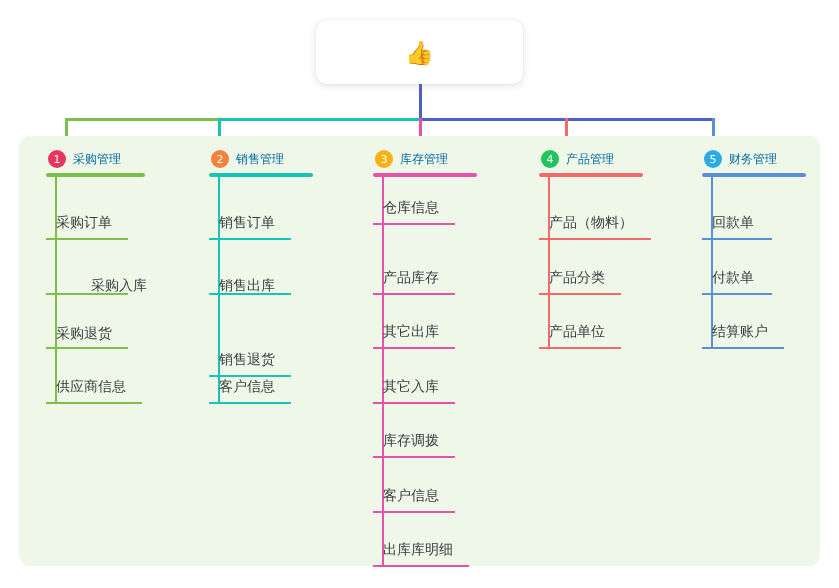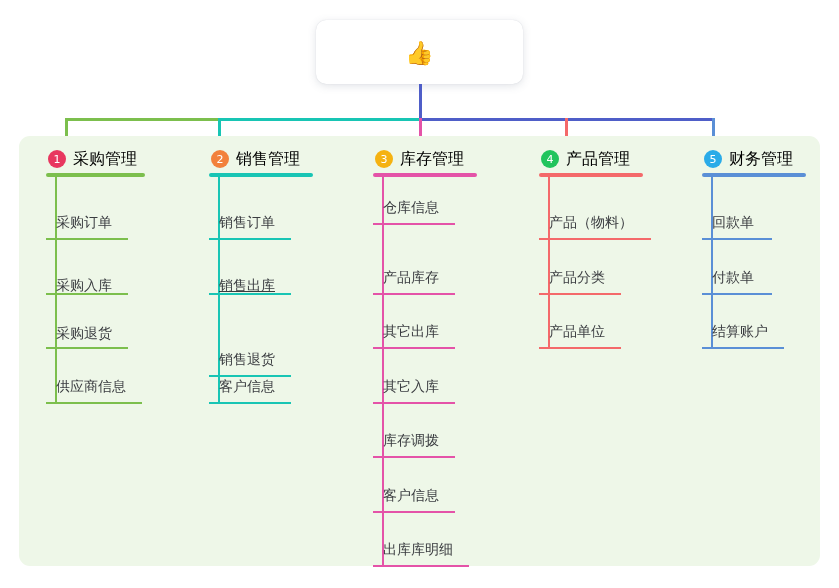--- a/index.html
+++ b/index.html
@@ -54,21 +54,21 @@
   }
   .badge{
     width:18px;height:18px;border-radius:50%;
     color:#fff;font-size:11px;
     display:flex;align-items:center;justify-content:center;
     flex:0 0 auto;
     font-family:"DejaVu Sans",sans-serif;
     line-height:1;
   }
   .col-title{
-    font-size:16px;color:#000000;white-space:nowrap;
+    font-size:12px;color:#0369a1;white-space:nowrap;
   }
   .head-rule{
     position:absolute;
     height:4px;border-radius:2px;
     left:0;
   }
   .spine{position:absolute;width:2px;}
 
   .leaf{position:absolute;}
   .leaf-text{
@@ -115,21 +115,21 @@
           <span class="badge" style="background: rgb(232, 55, 95);">1</span>
           <span class="col-title">采购管理</span>
         </div>
         <div class="head-rule" style="top: 27px; width: 99px; background: rgb(124, 191, 77);"></div>
         <div class="spine" style="left: 9px; top: 30px; height: 227.5px; background: rgb(124, 191, 77);"></div>
         <div class="leaf" style="left: 0px; top: 68px; height: 26px; width: 96px;">
           <div class="leaf-text" style="top: 0px;">采购订单</div>
           <div class="leaf-rule" style="top: 24px; width: 82px; background: rgb(124, 191, 77);"></div>
         </div>
         <div class="leaf" style="left: 0px; top: 122.5px; height: 26px; width: 96px;">
-          <div class="leaf-text" style="top: 8px;">采购入库</div>
+          <div class="leaf-text" style="top: 8px; padding-left: 35px;">采购入库</div>
           <div class="leaf-rule" style="top: 24px; width: 82px; background: rgb(124, 191, 77);"></div>
         </div>
         <div class="leaf" style="left: 0px; top: 177px; height: 26px; width: 96px;">
           <div class="leaf-text" style="top: 2px;">采购退货</div>
           <div class="leaf-rule" style="top: 24px; width: 82px; background: rgb(124, 191, 77);"></div>
         </div>
         <div class="leaf" style="left: 0px; top: 231.5px; height: 26px; width: 110px;">
           <div class="leaf-text" style="top: 0px;">供应商信息</div>
           <div class="leaf-rule" style="top: 24px; width: 96px; background: rgb(124, 191, 77);"></div>
         </div>
@@ -139,21 +139,21 @@
           <span class="badge" style="background: rgb(242, 129, 60);">2</span>
           <span class="col-title">销售管理</span>
         </div>
         <div class="head-rule" style="top: 27px; width: 104px; background: rgb(24, 197, 180);"></div>
         <div class="spine" style="left: 9px; top: 30px; height: 227.5px; background: rgb(24, 197, 180);"></div>
         <div class="leaf" style="left: 0px; top: 68px; height: 26px; width: 96px;">
           <div class="leaf-text" style="top: 0px;">销售订单</div>
           <div class="leaf-rule" style="top: 24px; width: 82px; background: rgb(24, 197, 180);"></div>
         </div>
         <div class="leaf" style="left: 0px; top: 122.5px; height: 26px; width: 96px;">
-          <div class="leaf-text" style="top: 8px; text-decoration: underline;">销售出库</div>
+          <div class="leaf-text" style="top: 8px;">销售出库</div>
           <div class="leaf-rule" style="top: 24px; width: 82px; background: rgb(24, 197, 180);"></div>
         </div>
         <div class="leaf" style="left: 0px; top: 177px; height: 26px; width: 96px; margin-top: 28px;">
           <div class="leaf-text" style="top: 0px;">销售退货</div>
           <div class="leaf-rule" style="top: 24px; width: 82px; background: rgb(24, 197, 180);"></div>
         </div>
         <div class="leaf" style="left: 0px; top: 231.5px; height: 26px; width: 96px;">
           <div class="leaf-text" style="top: 0px;">客户信息</div>
           <div class="leaf-rule" style="top: 24px; width: 82px; background: rgb(24, 197, 180);"></div>
         </div>

